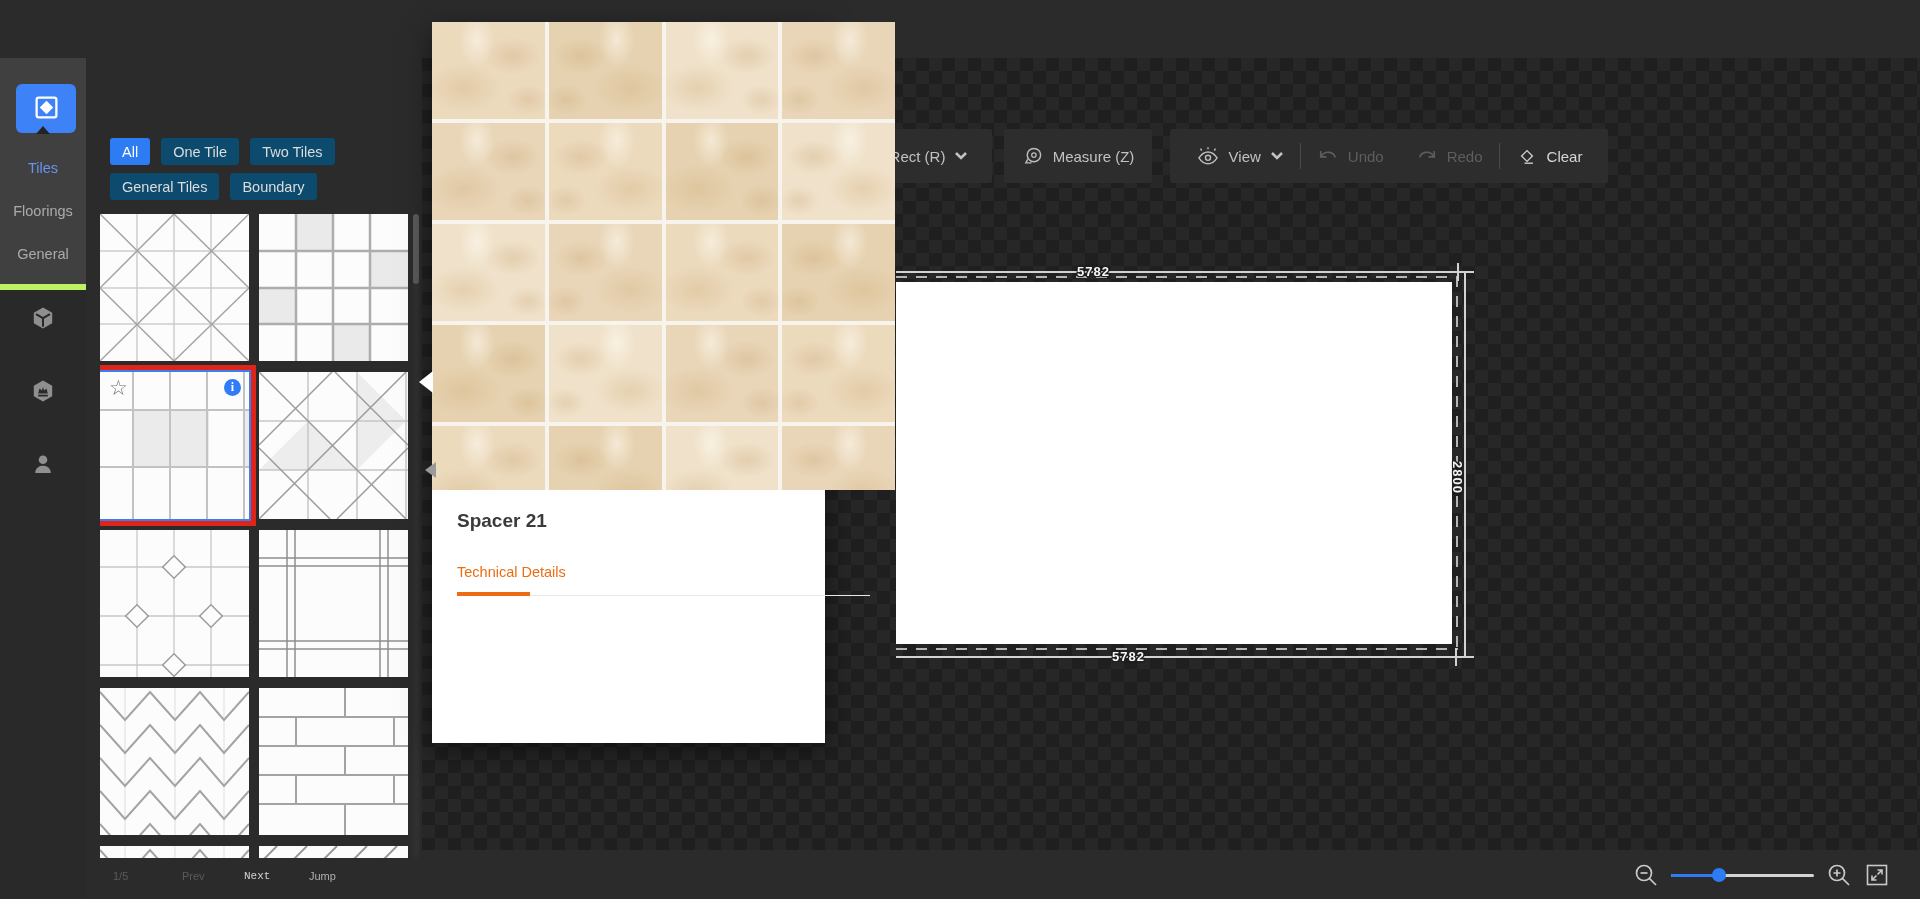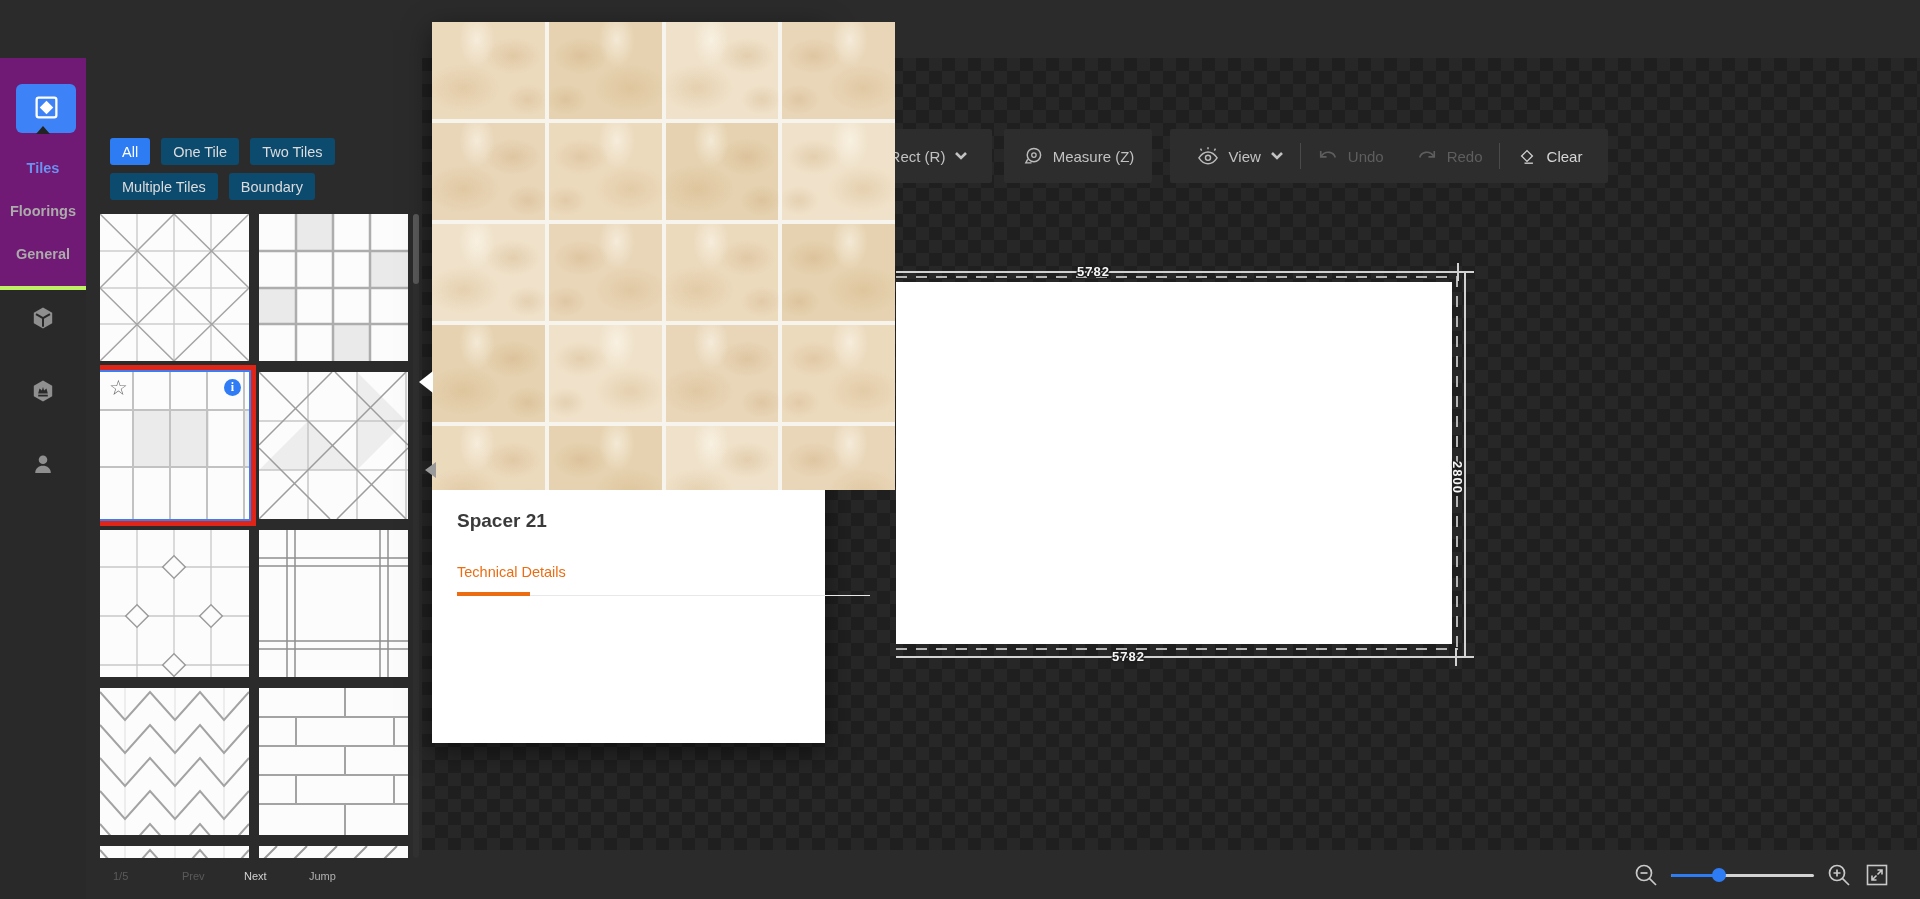--- a/index.html
+++ b/index.html
@@ -8,21 +8,21 @@
 
   
   #header{position:absolute;left:0;top:0;width:1920px;height:58px;background:#2b2b2b;z-index:3;}
   #app-title{position:absolute;left:30px;top:14px;font-size:23px;font-weight:bold;color:#ececec;letter-spacing:.3px;}
   #save-btn{position:absolute;left:1668px;top:14px;height:30px;display:flex;align-items:center;gap:7px;color:#c9c9c9;font-size:16px;cursor:pointer;background:none;border:none;}
   #hdr-divider{position:absolute;left:1758px;top:18px;width:1px;height:24px;background:#575757;}
   #done-btn{position:absolute;left:1773px;top:16px;width:123px;height:37px;background:#2e7cf3;border:none;border-radius:4px;color:#fff;font-size:15.5px;cursor:pointer;}
 
   
   #rail{position:absolute;left:0;top:58px;width:86px;height:841px;background:#292929;z-index:2;}
-  #rail-top{position:absolute;left:0;top:0;width:86px;height:232px;background:#701a75;border-bottom:4px solid #bef264;font-weight:bold;}
+  #rail-top{position:absolute;left:0;top:0;width:86px;height:232px;background:#404040;border-bottom:6px solid #bef264;}
   #tiles-btn{position:absolute;left:16px;top:26px;width:60px;height:49px;background:#3e82f7;border:none;border-radius:6px;cursor:pointer;}
   #tiles-btn-notch{position:absolute;left:36px;top:68px;width:0;height:0;border-left:7px solid transparent;border-right:7px solid transparent;border-bottom:8px solid #232323;}
   .rail-tab{width:86px;text-align:center;font-size:14.5px;color:#ababab;cursor:pointer;line-height:20px;}
   .rail-tab.active{color:#6a92f0;}
   #rail-tabs{position:absolute;left:0;top:100px;display:flex;flex-direction:column;gap:23px;}
   .rail-tool{position:absolute;left:31px;width:24px;height:24px;cursor:pointer;}
 
   
   #panel{position:absolute;left:86px;top:58px;width:336px;height:841px;background:#2b2b2b;z-index:2;}
   #search-box{position:absolute;left:17px;top:26px;width:297px;height:42px;background:#232323;border:1px solid #3d3d3d;border-radius:2px;}
@@ -36,21 +36,21 @@
   .thumb{position:relative;background:#fcfcfc;cursor:pointer;}
   .thumb svg{display:block;width:100%;height:100%;}
   .thumb.selected{box-shadow:0 0 0 2px #3d7cf2,0 0 0 7px #df2418;}
   .thumb .star{position:absolute;left:9px;top:4px;font-size:21px;color:#6e6e6e;line-height:24px;}
   .thumb .info{position:absolute;right:8px;top:7px;width:17px;height:17px;border-radius:50%;background:#2f7cf6;color:#fff;font-size:12px;font-weight:bold;font-family:"Liberation Serif",serif;display:flex;align-items:center;justify-content:center;}
   #panel-scrollbar{position:absolute;right:3px;top:156px;width:6px;height:644px;background:#303030;border-radius:3px;}
   #panel-scroll-thumb{position:absolute;left:0;top:0;width:6px;height:70px;background:#5a5a5a;border-radius:3px;}
   #pagination{position:absolute;left:0;top:803px;width:336px;height:30px;font-size:11px;display:flex;align-items:center;}
   #page-indicator{position:absolute;left:27px;color:#5a5a5a;}
   #prev-btn{position:absolute;left:96px;color:#5a5a5a;cursor:pointer;}
-  #next-btn{position:absolute;left:158px;color:#d2d2d2;cursor:pointer;}
+  #next-btn{position:absolute;left:158px;color:#d2d2d2;cursor:pointer;font-family:Liberation Mono, monospace;}
   #jump-btn{position:absolute;left:223px;color:#b0b0b0;cursor:pointer;}
 
   
   #canvas{position:absolute;left:422px;top:58px;width:1498px;height:841px;background:repeating-conic-gradient(#272727 0% 25%,#1f1f1f 0% 50%) 0 0/26px 26px;z-index:0;}
   .tb-group{position:absolute;top:71px;height:54px;background:#2d2d2d;border-radius:2px;display:flex;align-items:center;justify-content:center;color:#c2c2c2;font-size:15px;z-index:1;}
   .tb-item{display:flex;align-items:center;gap:9px;padding:0 16px;cursor:pointer;white-space:nowrap;}
   .tb-item.dim{color:#5e5e5e;}
   .tb-sep{width:1px;height:26px;background:#4a4a4a;}
   #face-rect{position:absolute;left:896px;top:282px;width:556px;height:362px;background:#fff;z-index:1;}
   .dash-h{position:absolute;height:2px;background:repeating-linear-gradient(90deg,#b5b5b5 0 11px,transparent 11px 20px);z-index:1;}
@@ -202,21 +202,21 @@
         <path d="M4.2 21c0-4.6 3.5-7.2 7.8-7.2s7.8 2.6 7.8 7.2z" fill="#8f8f8f"></path>
       </svg>
     </div>
   </div>
 
   <div id="panel">
     <div id="filter-chips">
         <span class="chip active">All</span>
         <span class="chip">One Tile</span>
         <span class="chip">Two Tiles</span>
-        <span class="chip">Multiple Tiles</span>
+        <span class="chip">General Tiles</span>
         <span class="chip">Boundary</span>
       </div>
     <div id="thumbs">
         <div class="thumb">
           <svg viewBox="0 0 149 147" preserveAspectRatio="none">
             <rect width="149" height="147" fill="#fcfcfc"></rect>
             <path d="M37 0V147M74 0V147M111 0V147M0 37H149M0 74H149M0 110H149" stroke="#cdcdcd" stroke-width="1.5" fill="none"></path>
             <path d="M0 0L149 147M149 0L0 147M74 0L0 74M74 0L149 74M0 74L74 147M149 74L74 147" stroke="#a4a4a4" stroke-width="1.5" fill="none"></path>
           </svg>
         </div>

